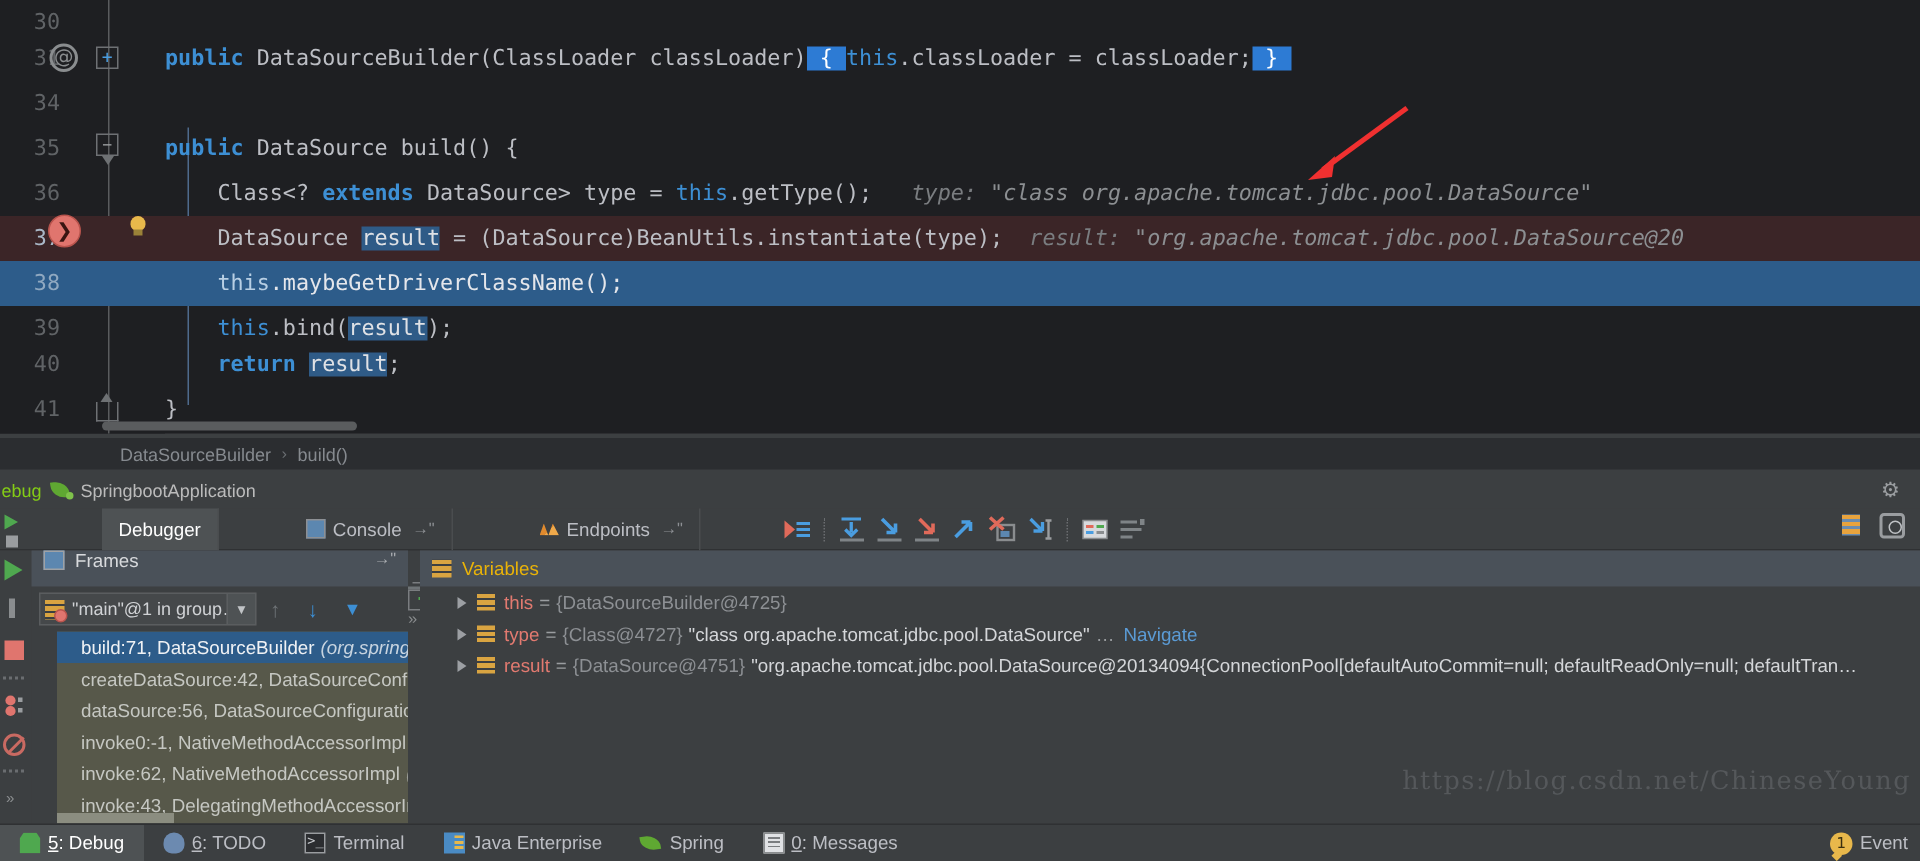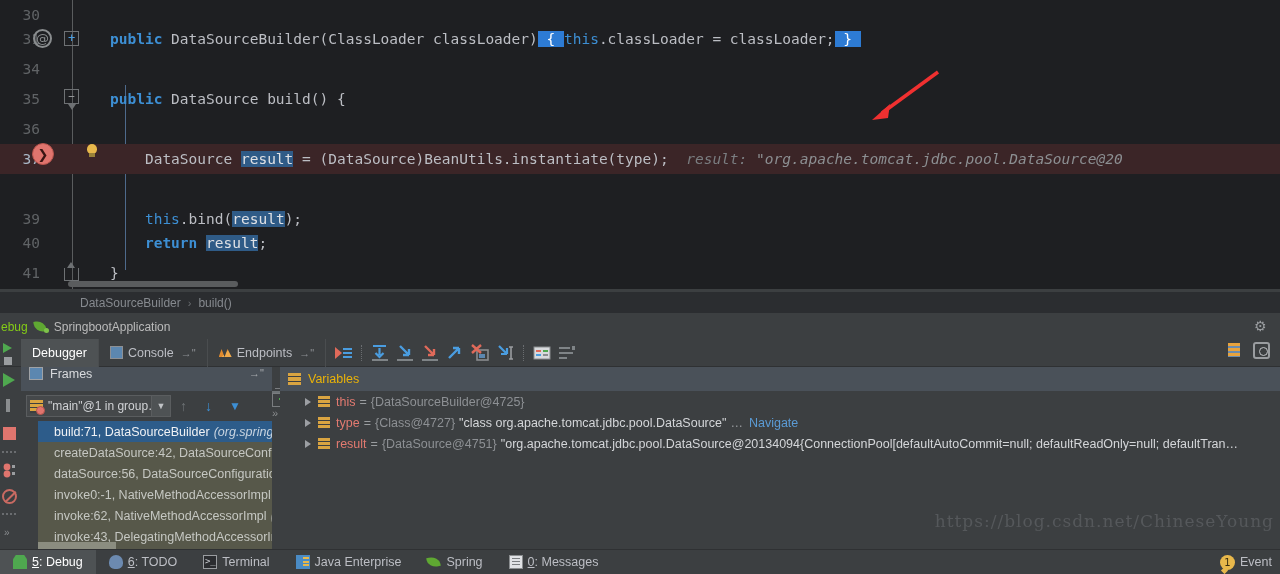--- a/index.html
+++ b/index.html
@@ -154,21 +154,21 @@
   .gear-icon {
     position: absolute; right: 12px; top: 5px;
     width: 14px; height: 14px; color: #9a9da0;
     font-size: 14px; line-height: 14px;
   }
 
   
   .dw-tabs {
     position: absolute; left: 0; top: 25px; width: 1280px; height: 28px;
     background: #3c3f41; border-bottom: 1px solid #2f3133;
-    display: flex; align-items: center;
+    display: flex; align-items: center; gap: 47px;
   }
   .tab {
     height: 28px; display: flex; align-items: center; gap: 5px;
     padding: 0 11px; font-size: 12.5px; color: #bcbec4; cursor: default;
     border-right: 1px solid #4a4d4f;
   }
   .tab.active { background: #4e5254; color: #ffffff; }
   .tab .pin { color: #8d9094; font-size: 11px; margin-left: 2px; }
   .tab-ico { width: 13px; height: 13px; position: relative; }
   .ico-console {
@@ -410,27 +410,32 @@
       <span class="lnum">34</span>
     </div>
 
     <div class="code-row" style="top:84px">
       <span class="lnum">35</span>
       <span class="code-text"><span class="kw">public </span><span class="plain">DataSource build() {</span></span>
     </div>
 
     <div class="code-row" style="top:114px">
       <span class="lnum">36</span>
+      <span class="code-text"><span class="plain">    Class&lt;? </span><span class="kw">extends</span><span class="plain"> DataSource&gt; type = </span><span class="kw2">this</span><span class="plain">.getType();</span><span class="hint">   <span>type:</span> </span><span class="hintval">"class org.apache.tomcat.jdbc.pool.DataSource"</span></span>
     </div>
 
     <div class="code-row row-bp" style="top:144px">
       <span class="lnum">37</span>
       <span class="code-text"><span class="plain">    DataSource </span><span class="sel">result</span><span class="plain"> = (DataSource)BeanUtils.instantiate(type);</span><span class="hint">  <span>result:</span> </span><span class="hintval">"org.apache.tomcat.jdbc.pool.DataSource@20</span></span>
     </div>
 
+    <div class="code-row row-cur" style="top:174px">
+      <span class="lnum">38</span>
+      <span class="code-text"><span class="plain">    </span><span style="color:#b8cfe4">this</span><span style="color:#e4e6eb">.maybeGetDriverClassName();</span></span>
+    </div>
 
     <div class="code-row" style="top:204px">
       <span class="lnum">39</span>
       <span class="code-text"><span class="plain">    </span><span class="kw2">this</span><span class="plain">.bind(</span><span class="sel">result</span><span class="plain">);</span></span>
     </div>
 
     <div class="code-row" style="top:228px">
       <span class="lnum">40</span>
       <span class="code-text"><span class="plain">    </span><span class="kw">return</span><span class="plain"> </span><span class="sel">result</span><span class="plain">;</span></span>
     </div>

